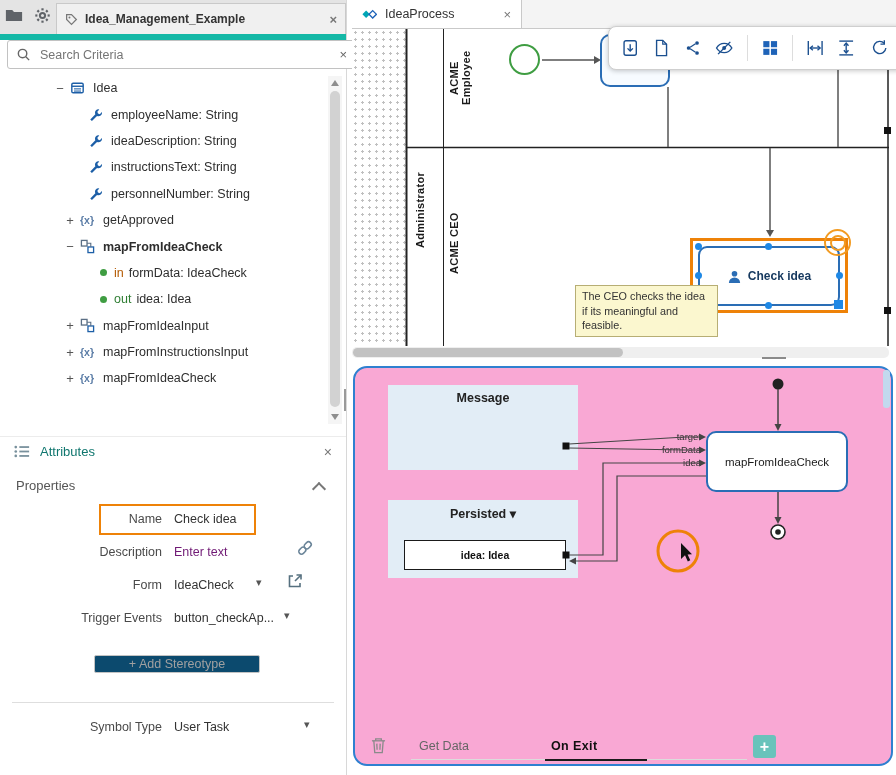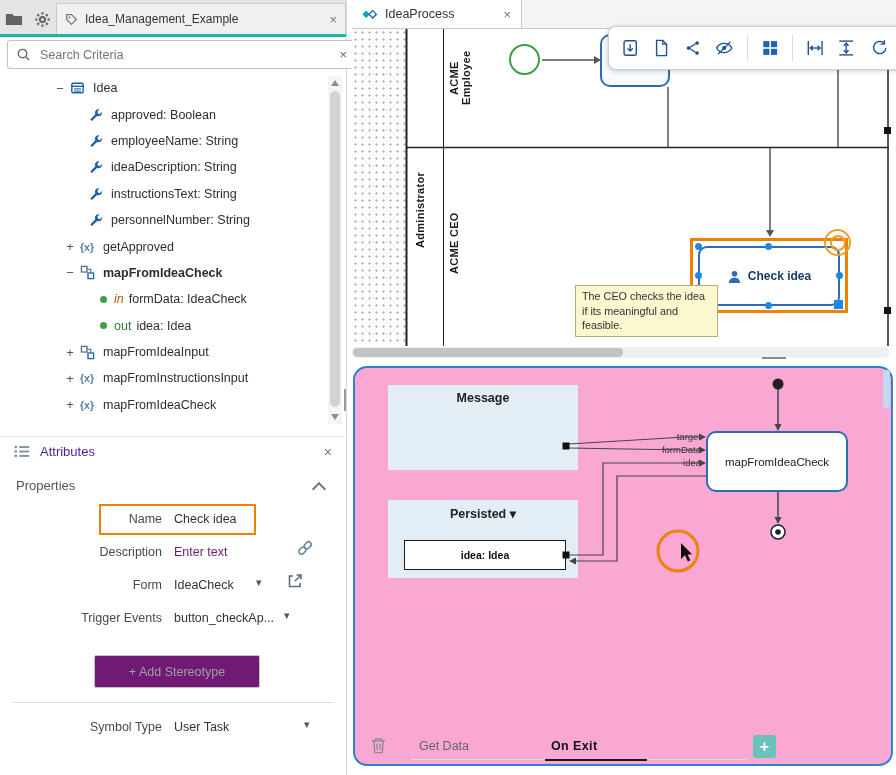--- a/index.html
+++ b/index.html
@@ -2,60 +2,60 @@
 <html><head>
 <meta charset="utf-8">
 <style>
   html,body{margin:0;padding:0;}
   body{width:896px;height:775px;position:relative;overflow:hidden;background:#fff;
        font-family:"Liberation Sans",sans-serif;color:#333;}
   svg{display:block;}
 
   
   .left-panel{position:absolute;left:0;top:0;width:346px;height:775px;background:#fff;border-right:1px solid #d8d8d8;}
-  .lp-toolbar{position:absolute;left:0;top:0;width:346px;height:34px;background:#e4e4e4;border-bottom:3px solid #14b8a6;display:flex;align-items:flex-end;}
+  .lp-toolbar{position:absolute;left:0;top:0;width:346px;height:34px;background:#e4e4e4;border-bottom:6px solid #14b8a6;display:flex;align-items:flex-start;font-weight:bold;}
   .tool-btn{width:28px;height:30px;display:flex;align-items:center;justify-content:center;cursor:pointer;}
   .lp-tab{height:30px;margin-top:3px;flex:1;background:#f0f0f0;border:1px solid #c9c9c9;border-bottom:none;display:flex;align-items:center;padding:0 8px;gap:7px;font-size:12px;color:#333;}
   .lp-tab .close-x{margin-left:auto;color:#777;font-size:13px;cursor:pointer;}
 
   .search-box{position:absolute;left:7px;top:40px;width:331px;height:27px;border:1px solid #c2c2c2;border-radius:3px;display:flex;align-items:center;padding:0 8px;gap:7px;background:#fff;}
   .search-box input{border:none;outline:none;flex:1;font-size:12.5px;font-family:"Liberation Sans",sans-serif;color:#333;background:transparent;}
   .search-box .close-x{color:#666;font-size:13px;cursor:pointer;}
 
   .tree{position:absolute;left:0;top:75px;width:324px;}
   .trow{height:26.4px;display:flex;align-items:center;font-size:12.5px;color:#2e2e2e;white-space:nowrap;cursor:default;}
   .texp{width:16px;color:#555;font-size:13px;text-align:center;flex:none;cursor:pointer;}
   .tic{width:18px;margin-right:7px;display:flex;justify-content:center;flex:none;}
   .braces{color:#5a7ca6;font-size:10.5px;font-weight:bold;width:18px;text-align:center;margin-right:7px;flex:none;}
   .bold{font-weight:bold;}
   .pdot{width:7px;height:7px;border-radius:50%;background:#3f9d42;margin-right:7px;flex:none;}
   .dir{margin-right:5px;font-size:12.5px;}
-  .dir-in{color:#b35900;font-style:italic;}
+  .dir-in{color:#b35900;}
   .dir-out{color:#2e7d32;}
 
   .vscroll{position:absolute;right:4px;top:76px;width:14px;height:348px;background:#f5f5f5;}
   .vthumb{position:absolute;left:2px;top:15px;width:10px;height:316px;background:#d2d2d2;border-radius:5px;}
   .sarrow{position:absolute;left:3px;width:0;height:0;border-left:4px solid transparent;border-right:4px solid transparent;}
   .sarrow.up{top:4px;border-bottom:6px solid #8d8d8d;}
   .sarrow.down{bottom:4px;border-top:6px solid #8d8d8d;}
 
   .attr-header{position:absolute;left:0;top:436px;width:346px;height:30px;display:flex;align-items:center;padding:0 14px;box-sizing:border-box;border-top:1px solid #ececec;gap:10px;}
-  .attr-header .title{color:#4c1d95;font-size:13px;}
+  .attr-header .title{color:#0f766e;font-size:13px;}
   .attr-header .close-x{margin-left:auto;color:#777;font-size:14px;cursor:pointer;}
 
   .props{position:absolute;left:0;top:470px;width:346px;height:300px;}
   .props-title{position:absolute;left:16px;top:8px;font-size:13px;color:#555;}
   .chev-up{position:absolute;right:22px;top:14px;width:8px;height:8px;border-right:2px solid #777;border-bottom:2px solid #777;transform:rotate(-135deg);cursor:pointer;}
   .prow{position:absolute;left:0;width:346px;height:28px;display:flex;align-items:center;margin-left:20px;}
   .plabel{width:142px;text-align:right;font-size:12.5px;color:#4a4a4a;flex:none;}
   .pvalue{margin-left:12px;font-size:12.5px;color:#333;}
   .pvalue.placeholder{color:#701a75;}
   .orange-outline{position:absolute;left:99px;top:34px;width:153px;height:27px;border:2px solid #EE8208;pointer-events:none;}
   .caret{color:#555;font-size:11px;cursor:pointer;position:absolute;}
-  .add-stereo{position:absolute;left:94px;top:185px;width:166px;height:33px;border:1px solid #c3c3c3;border-radius:2px;background:#701a75;color:#a0a0a0;font-size:12.5px;display:flex;align-items:center;justify-content:center;cursor:pointer;}
+  .add-stereo{position:absolute;left:94px;top:185px;width:166px;height:18px;border:1px solid #c3c3c3;border-radius:2px;background:#0c4a6e;color:#a0a0a0;font-size:12.5px;display:flex;align-items:center;justify-content:center;cursor:pointer;}
   .pdivider{position:absolute;left:12px;right:12px;top:232px;border-top:1px solid #dedede;}
 
   
   .rt-tabbar{position:absolute;left:352px;top:0;width:544px;height:29px;background:#f4f4f4;border-bottom:1px solid #c9c9c9;box-sizing:border-box;}
   .rt-tab{position:absolute;left:0;top:0;width:170px;height:28px;background:#fff;border-right:1px solid #c9c9c9;display:flex;align-items:center;padding:0 10px;gap:8px;box-sizing:border-box;font-size:12.5px;color:#333;}
   .rt-tab .close-x{margin-left:auto;color:#777;font-size:13px;cursor:pointer;}
 
   .canvas{position:absolute;left:352px;top:29px;width:544px;height:317px;background:#fff;overflow:hidden;}
   .dotstrip{position:absolute;left:0;top:0;width:54px;height:317px;background-image:radial-gradient(#bfbfbf 1px,transparent 1.2px);background-size:7px 7px;}
   .lane-label{position:absolute;width:20px;writing-mode:vertical-rl;transform:rotate(180deg);text-align:center;font-size:11px;font-weight:bold;color:#1a1a1a;letter-spacing:.3px;}
@@ -148,28 +148,20 @@
       <span class="texp">−</span>
       <span class="tic">
           <svg width="15" height="14" viewBox="0 0 16 16">
             <rect x="1.5" y="2.5" width="13" height="11" rx="1.5" fill="none" stroke="#1d5fa7" stroke-width="1.6"></rect>
             <line x1="1.5" y1="6" x2="14.5" y2="6" stroke="#1d5fa7" stroke-width="1.6"></line>
             <line x1="4" y1="9" x2="12" y2="9" stroke="#1d5fa7" stroke-width="1.2"></line>
             <line x1="4" y1="11.5" x2="12" y2="11.5" stroke="#1d5fa7" stroke-width="1.2"></line>
           </svg>
         </span>
       <span class="tlabel">Idea</span>
-    </div>
-    <div class="trow" style="padding-left:86px">
-      <span class="tic">
-          <svg width="14" height="14" viewBox="0 0 16 16">
-            <path d="M12.9 1.6a4 4 0 0 0-4.5 5.6L2.6 13l1.9 1.9 5.8-5.8a4 4 0 0 0 5.6-4.5l-2.4 2.4-2.1-.7-.7-2.1z" fill="#1d5fa7"></path>
-          </svg>
-        </span>
-      <span class="tlabel">approved: Boolean</span>
     </div>
     <div class="trow" style="padding-left:86px">
       <span class="tic">
           <svg width="14" height="14" viewBox="0 0 16 16">
             <path d="M12.9 1.6a4 4 0 0 0-4.5 5.6L2.6 13l1.9 1.9 5.8-5.8a4 4 0 0 0 5.6-4.5l-2.4 2.4-2.1-.7-.7-2.1z" fill="#1d5fa7"></path>
           </svg>
         </span>
       <span class="tlabel">employeeName: String</span>
     </div>
     <div class="trow" style="padding-left:86px">

